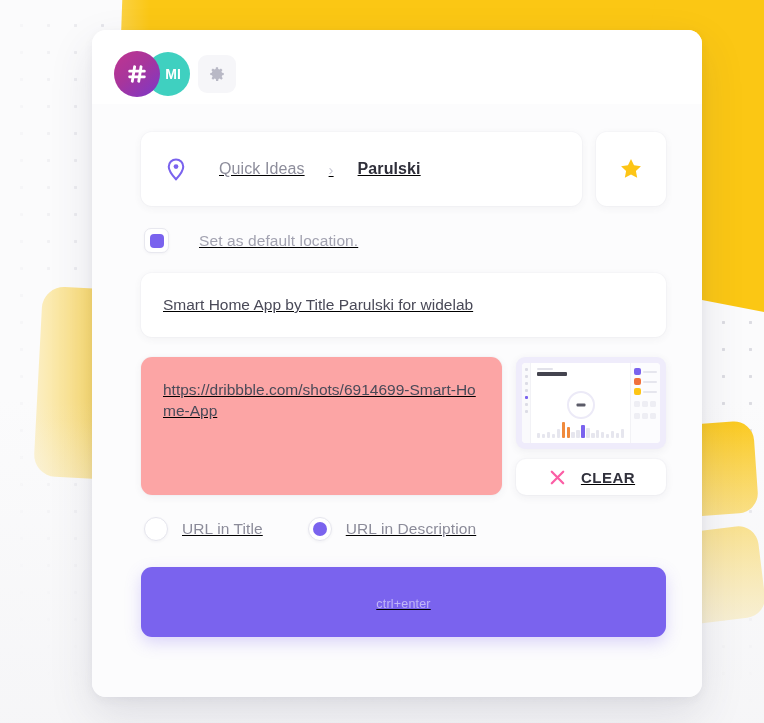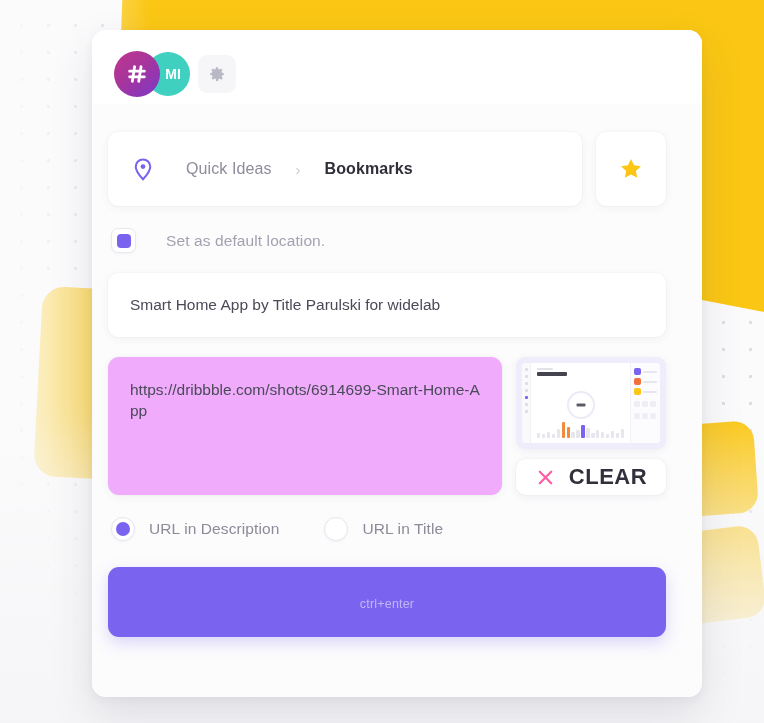--- a/index.html
+++ b/index.html
@@ -130,22 +130,23 @@
     border-radius: 9px;
     background: #f6f6f9;
     display: flex; align-items: center; justify-content: center;
     cursor: pointer;
     flex: 0 0 auto;
   }
 
   
   .body {
     flex: 1;
-    padding: 28px 36px 0 16px;
+    padding: 28px 36px 0 49px;
     background: #fcfcfd;
+    text-decoration: underline;
   }
 
   
   .crumb-row { display: flex; gap: 14px; align-items: stretch; }
   .crumb-card {
     flex: 1;
     height: 74px;
     background: #fff;
     border-radius: 11px;
     box-shadow: 0 2px 8px rgba(60,60,90,.06), 0 0 0 1px rgba(60,60,90,.02);
@@ -201,21 +202,21 @@
     font-size: 15.5px;
     color: #4a4a58;
     cursor: text;
   }
 
   
   .url-row { display: flex; gap: 14px; margin-top: 20px; }
   .url-field {
     flex: 1;
     height: 138px;
-    background: #f0abfc;
+    background: #fca5a5;
     border-radius: 11px;
     box-shadow: 0 2px 8px rgba(60,60,90,.06), 0 0 0 1px rgba(60,60,90,.02);
     padding: 22px 22px 0 22px;
     font-size: 15.5px;
     line-height: 21px;
     color: #4a4a58;
     word-break: break-all;
     cursor: text;
   }
   .url-side { width: 150px; display: flex; flex-direction: column; gap: 10px; }
@@ -268,21 +269,21 @@
   
   .clear-btn {
     flex: 1;
     background: #fff;
     border-radius: 10px;
     box-shadow: 0 2px 8px rgba(60,60,90,.07), 0 0 0 1px rgba(60,60,90,.02);
     display: flex; align-items: center; justify-content: center;
     gap: 13px;
     cursor: pointer;
   }
-  .clear-text { font-size: 22px; font-weight: 700; color: #31313c; letter-spacing: .5px; }
+  .clear-text { font-size: 15px; font-weight: 700; color: #31313c; letter-spacing: .5px; }
 
   
   .radio-row { display: flex; align-items: center; margin-top: 22px; padding-left: 3px; }
   .radio-item { display: flex; align-items: center; cursor: pointer; }
   .radio-item + .radio-item { margin-left: 45px; }
   .rd {
     width: 24px; height: 24px; border-radius: 50%;
     background: #fff; border: 1px solid #e6e6ee;
     box-shadow: 0 1px 3px rgba(60,60,90,.05);
     display: flex; align-items: center; justify-content: center;
@@ -355,21 +356,21 @@
     <div class="crumb-row">
       <div class="crumb-card">
         <span class="crumb-pin">
           <svg width="26" height="26" viewBox="0 0 24 24">
             <path fill="none" stroke="#7a63ee" stroke-width="1.9" d="M12 21.5s6.7-7.3 6.7-11.6A6.7 6.7 0 0012 3.2a6.7 6.7 0 00-6.7 6.7C5.3 14.2 12 21.5 12 21.5z"></path>
             <circle cx="12" cy="9.8" r="2.2" fill="#7a63ee"></circle>
           </svg>
         </span>
         <span class="crumb-a">Quick Ideas</span>
         <span class="crumb-sep">›</span>
-        <span class="crumb-b">Bookmarks</span>
+        <span class="crumb-b">Parulski</span>
       </div>
       <div class="star-card">
         <svg width="28" height="28" viewBox="0 0 24 24">
           <path fill="#fdc516" d="M12 3.4l2.6 5.4 5.9.8-4.3 4.1 1.1 5.9-5.3-2.9-5.3 2.9 1.1-5.9L3.5 9.6l5.9-.8z"></path>
         </svg>
       </div>
     </div>
 
     <div class="check-row">
       <span class="cb">
@@ -453,29 +454,29 @@
             <path stroke="#fb5ea5" stroke-width="2.6" stroke-linecap="round" d="M5.5 5.5l13 13M18.5 5.5l-13 13"></path>
           </svg>
           <span class="clear-text">CLEAR</span>
         </div>
 
       </div>
     </div>
 
     <div class="radio-row">
       <div class="radio-item">
+        <span class="rd"></span>
+        <span class="radio-label">URL in Title</span>
+      </div>
+      <div class="radio-item">
         <span class="rd sel">
           <span class="rd-dot"></span>
         </span>
         <span class="radio-label">URL in Description</span>
       </div>
-      <div class="radio-item">
-        <span class="rd"></span>
-        <span class="radio-label">URL in Title</span>
-      </div>
     </div>
 
     <div class="save-btn">
       <span class="save-sub">ctrl+enter</span>
     </div>
 
   </div>
 </div>
 
 </body></html>

